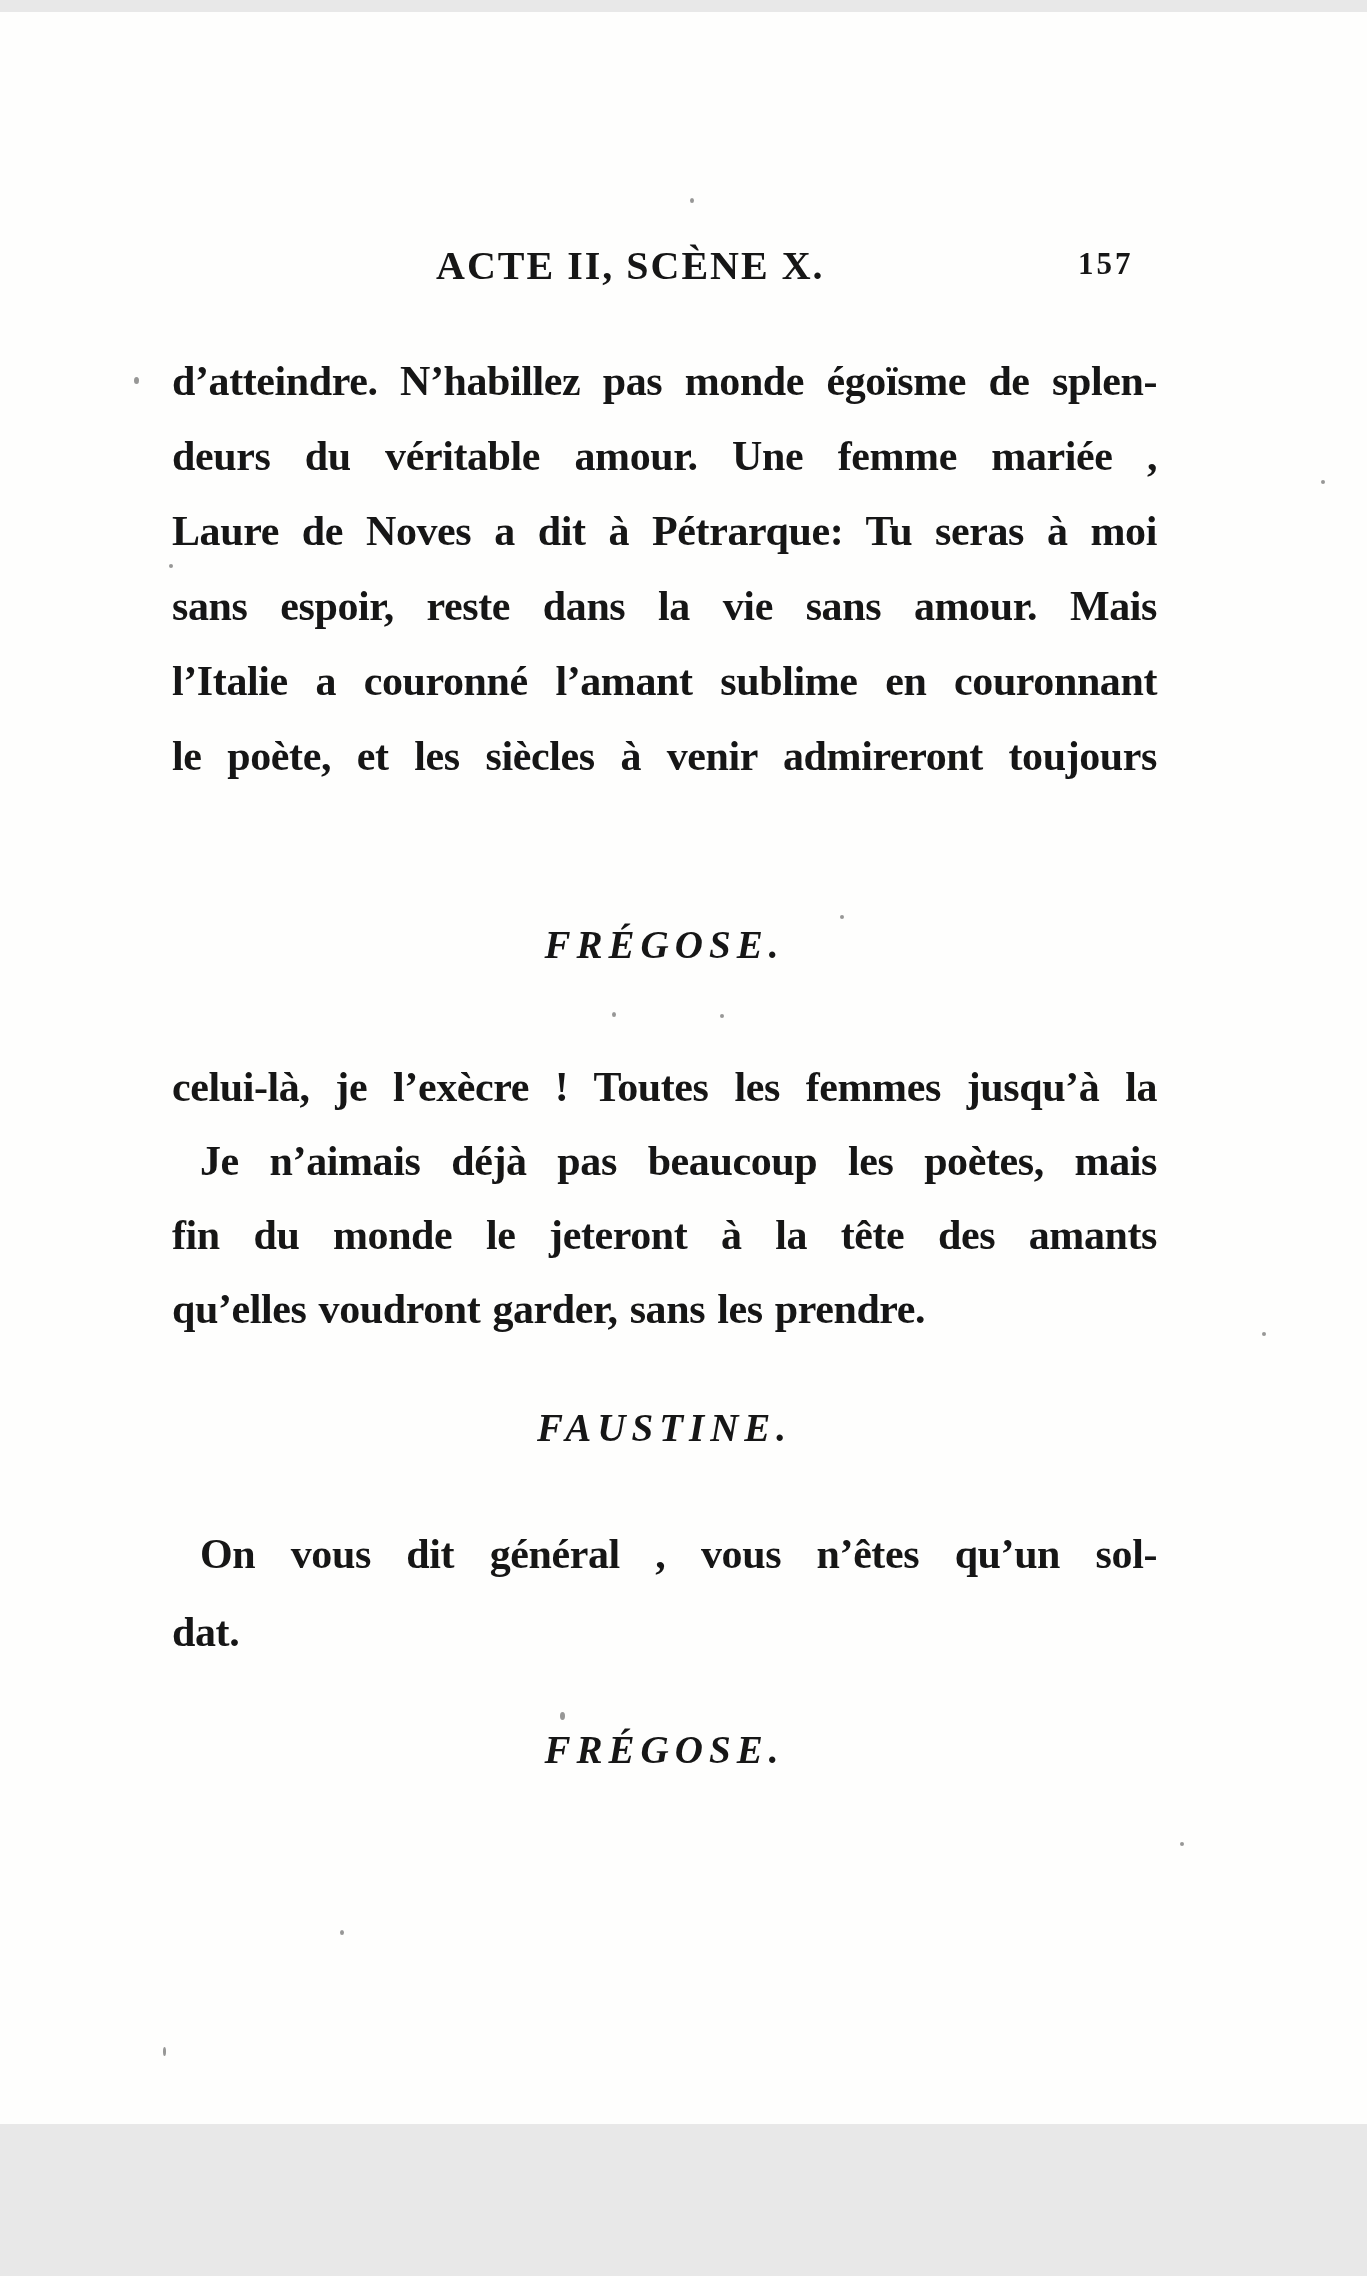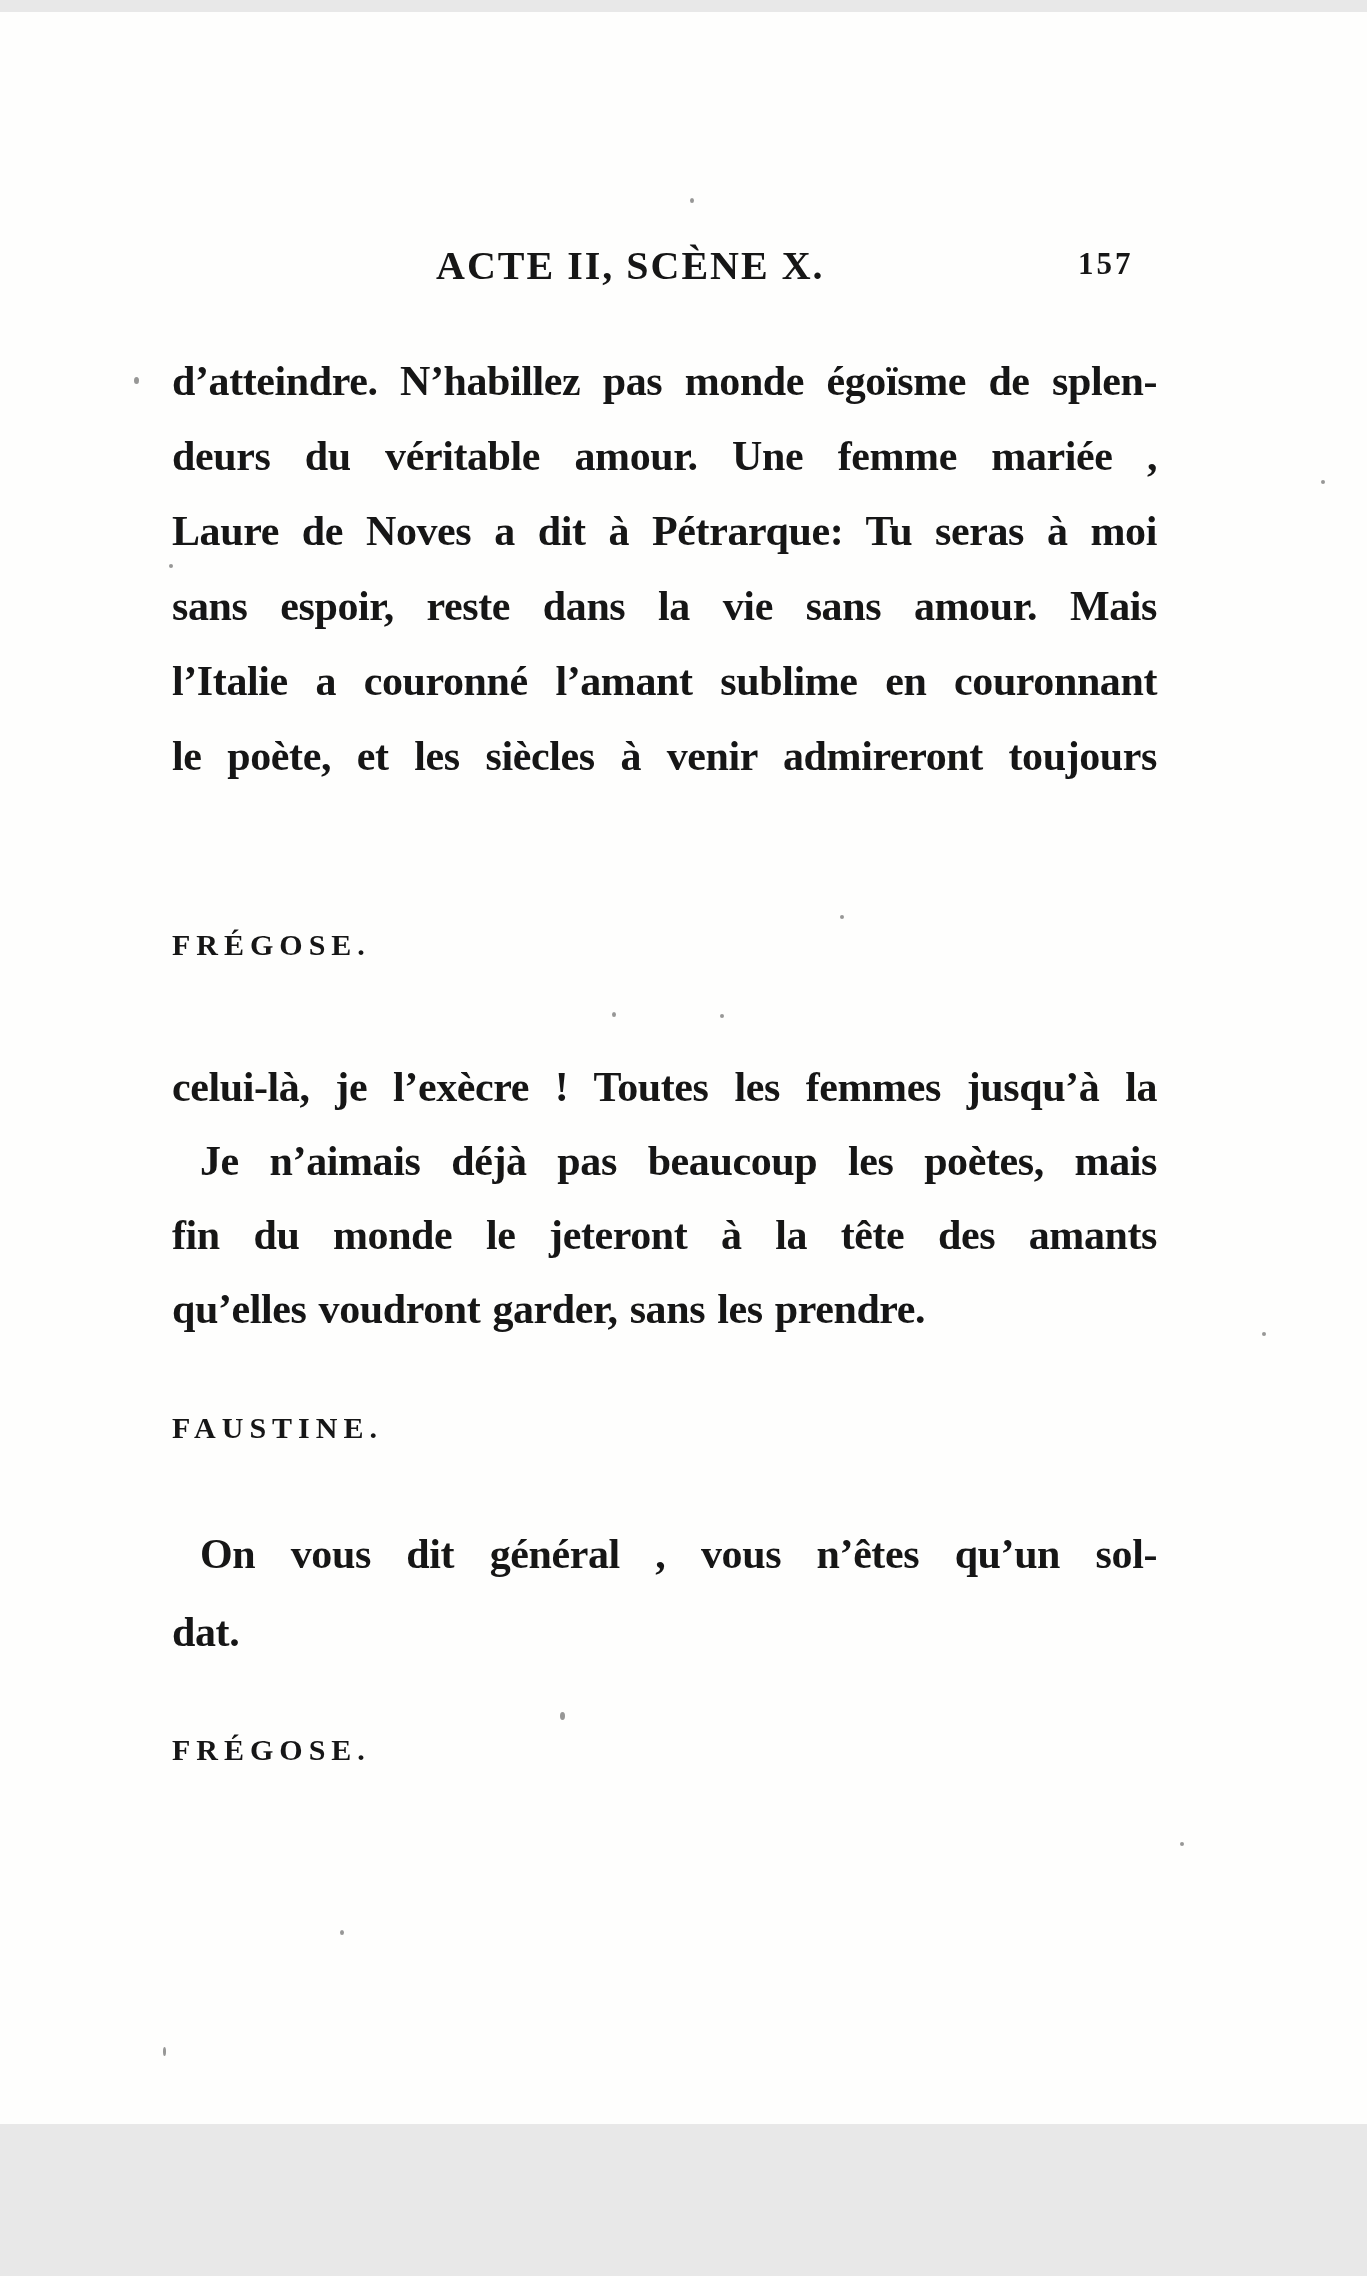--- a/index.html
+++ b/index.html
@@ -55,24 +55,26 @@
   }
   .p1 { top: 332px; }  .p1 .line { line-height: 75px; }
   .p2 { top: 1038px; } .p2 .line { line-height: 74px; }
   .p3 { top: 1503px; } .p3 .line { line-height: 78px; }
   .p4 { top: 1798px; } .p4 .line { line-height: 80px; }
   
   .speaker {
     position: absolute;
     left: 172px;
     width: 985px;
-    font-size: 30px;
+    text-align: center;
+    font-size: 39px;
     font-weight: bold;
     letter-spacing: 6px;
     line-height: 40px;
+    font-style: italic;
   }
   .s1 { top: 913px; }
   .s2 { top: 1396px; }
   .s3 { top: 1718px; }
   
   .watermark {
     position: absolute;
     left: 802px;
     top: 2170px;
     display: flex;

